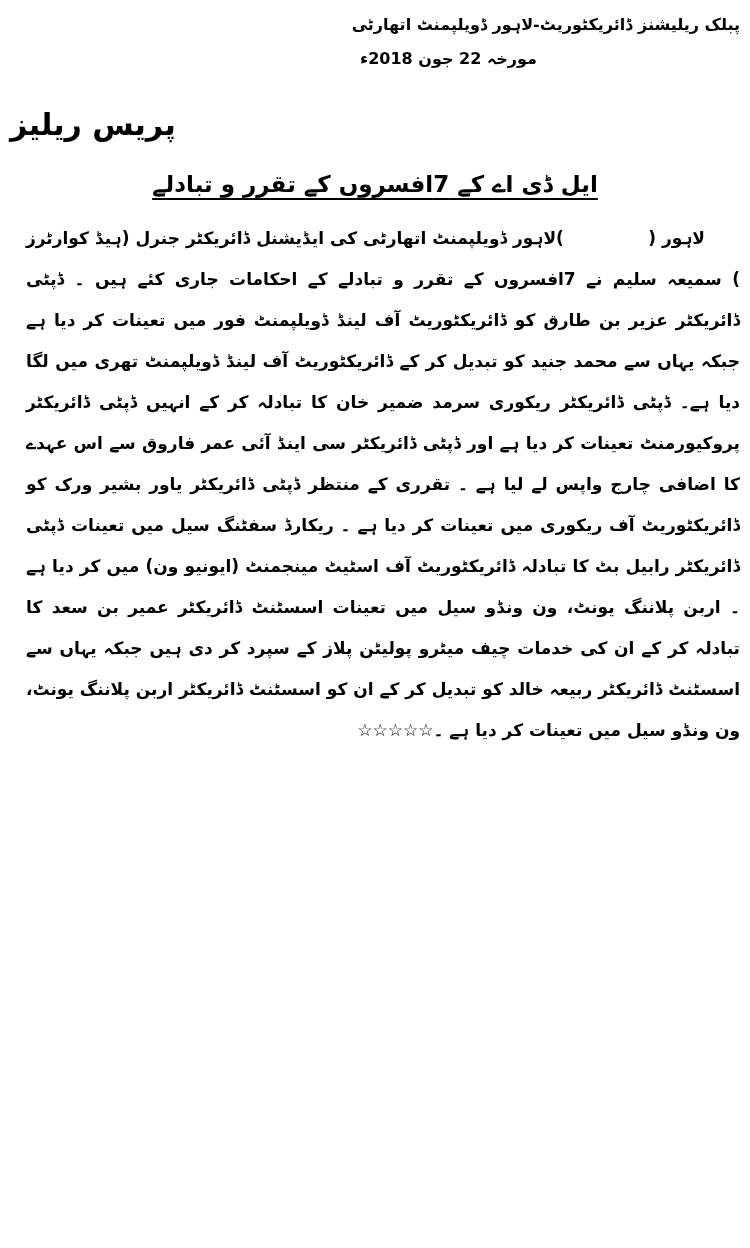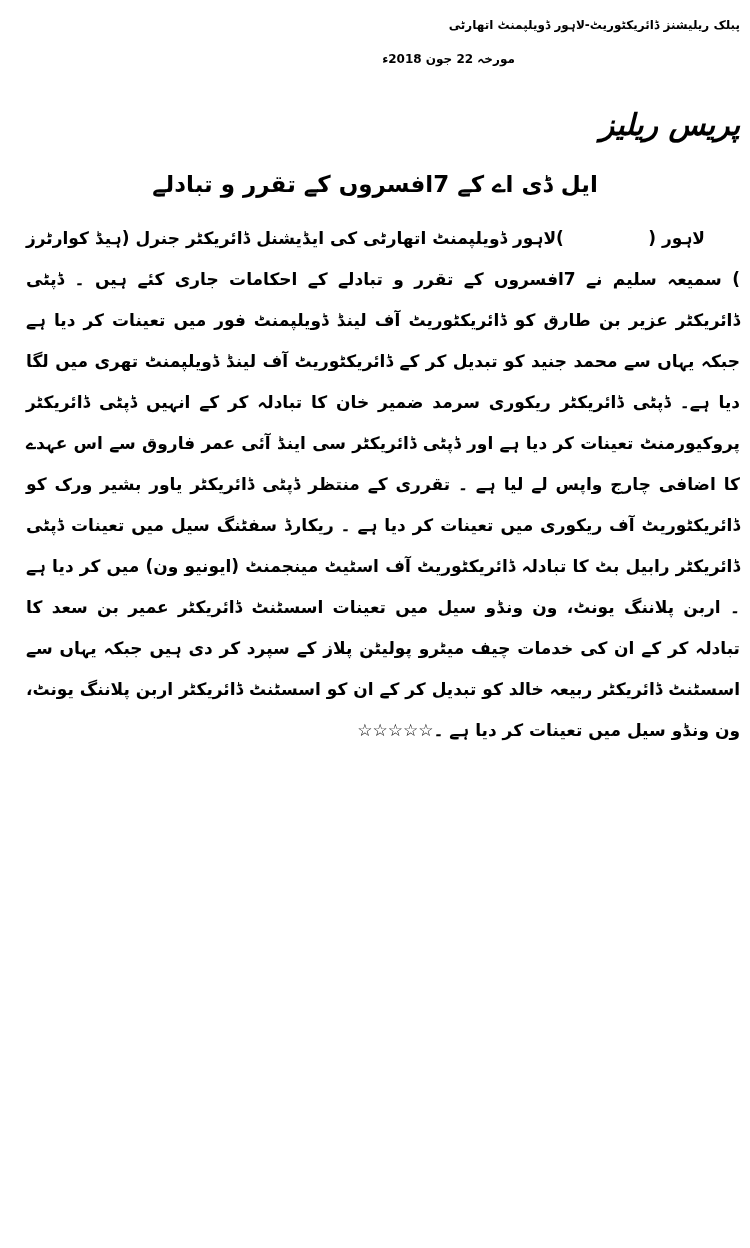--- a/index.html
+++ b/index.html
@@ -16,48 +16,48 @@
     direction: rtl;
     width: 750px;
     height: 1248px;
     box-sizing: border-box;
     padding: 8px 10px 0 10px;
     background: #ffffff;
   }
   .header {
     text-align: right;
     font-weight: bold;
-    font-size: 12px;
+    font-size: 16px;
     line-height: 34px;
     padding-left: 2px;
   }
   .header .org-line {
     white-space: nowrap;
   }
   .header .date-line {
     padding-left: 145px;
     text-align: center;
     direction: rtl;
   }
   .title {
     margin: 26px 0 0 0;
-    text-align: right;
+    text-align: left;
     font-size: 30px;
     font-weight: bold;
     line-height: 46px;
-    font-style: italic;
   }
   .subtitle {
     margin: 14px 0 0 0;
     text-align: center;
     font-size: 23px;
     font-weight: bold;
     line-height: 44px;
   }
   .subtitle .subtitle-text {
+    text-decoration: underline;
     text-underline-offset: 6px;
   }
   .body-paragraph {
     margin: 12px 0 0 16px;
     font-size: 17px;
     font-weight: bold;
     line-height: 41px;
     text-align: justify;
     text-indent: 35px;
     direction: rtl;

